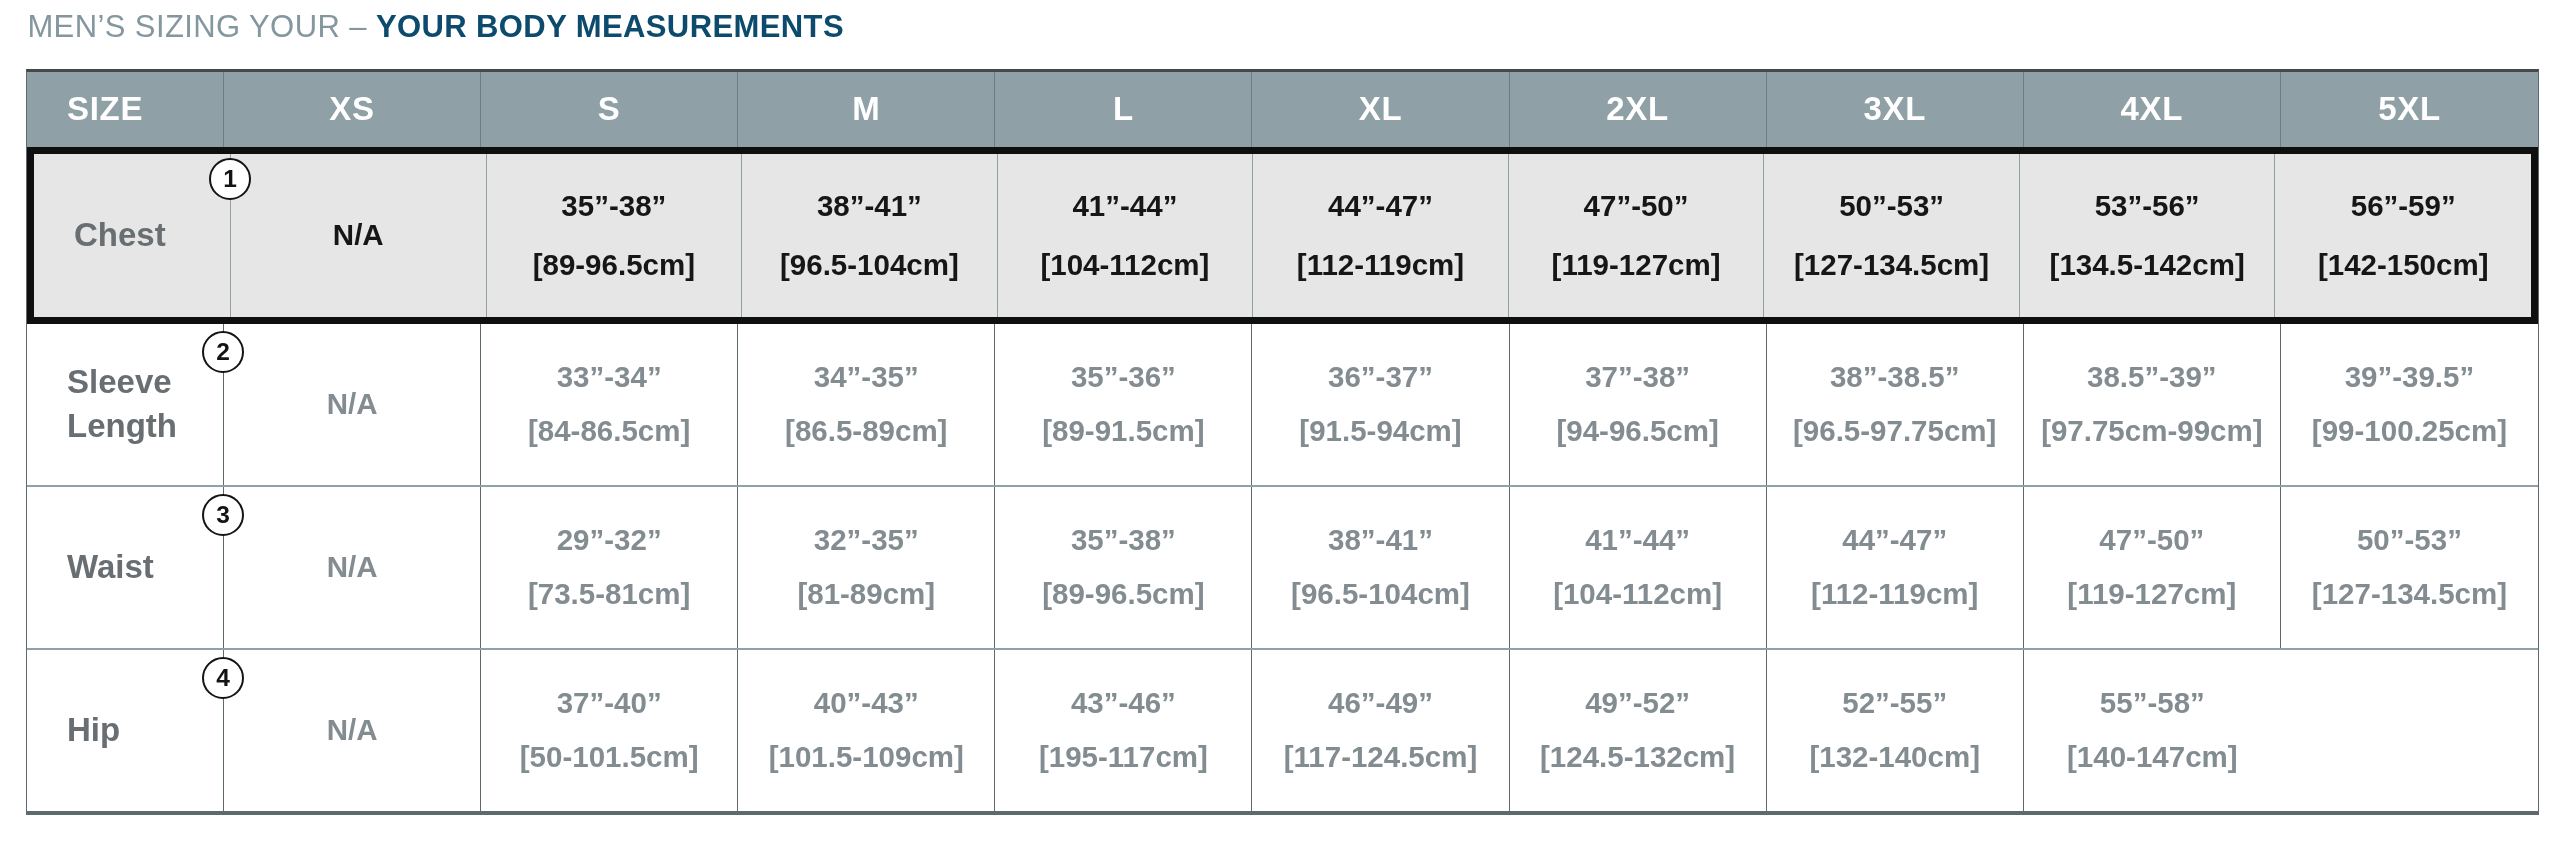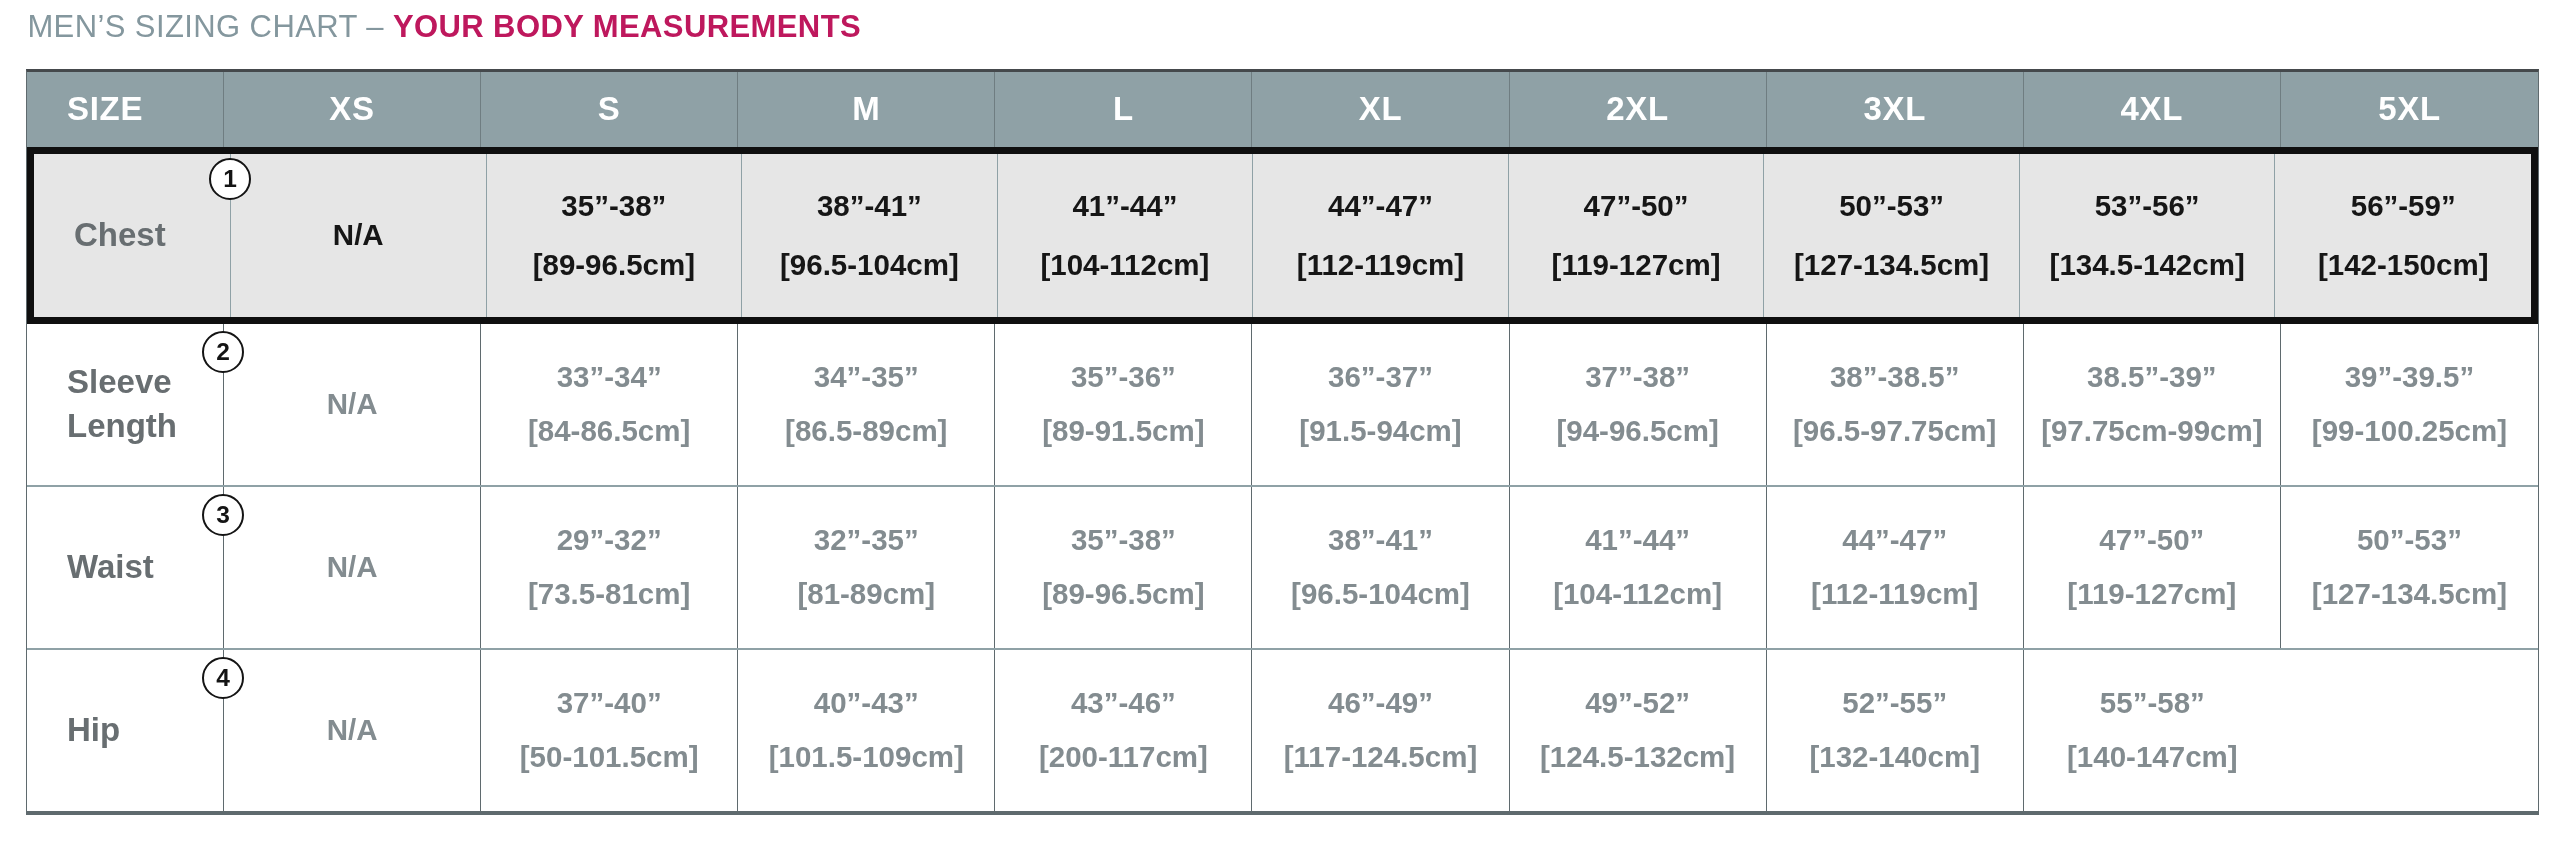--- a/index.html
+++ b/index.html
@@ -7,21 +7,21 @@
     width:2576px;height:855px;overflow:hidden;
     font-family:"Liberation Sans", sans-serif;
     -webkit-font-smoothing:antialiased;
   }
   .page{padding:7.2px 0 0 26px;}
   h1.title{
     margin:2.9px 0 24.5px 1.4px;
     font-size:31px;line-height:1.1;letter-spacing:0.4px;
     font-weight:normal;color:#84979e;
   }
-  h1.title .t-bold{font-weight:bold;color:#be185d;}
+  h1.title .t-bold{font-weight:bold;color:#0c4a6e;}
 
   .size-table{
     width:2511px;
     border-top:3.6px solid #45494c;
     border-left:1.4px solid #5f6a6e;
     border-right:1.4px solid #5f6a6e;
     border-bottom:4.3px solid #5f6a6e;
     background:#84cc16;
     box-sizing:content-box;
     margin-top:16px;
@@ -80,21 +80,21 @@
   .brow.highlight .row-label{color:#686e71;}
   .brow.highlight .badge{top:4.3px;}
 
   .v-in{line-height:1;}
   .v-cm{line-height:1;}
 </style>
 </head>
 <body>
 
 <div class="page">
-  <h1 class="title"><span>MEN’S SIZING CHART – </span><span class="t-bold">YOUR BODY MEASUREMENTS</span></h1>
+  <h1 class="title"><span>MEN’S SIZING YOUR – </span><span class="t-bold">YOUR BODY MEASUREMENTS</span></h1>
 
   <div class="size-table" id="size-table">
       <div class="grid-row header-row">
         <div class="hcell first">SIZE</div>
         <div class="hcell">XS</div>
         <div class="hcell">S</div>
         <div class="hcell">M</div>
         <div class="hcell">L</div>
         <div class="hcell">XL</div>
         <div class="hcell">2XL</div>
@@ -237,21 +237,21 @@
         <div class="bcell">
           <div class="v-in">37”-40”</div>
           <div class="v-cm">[50-101.5cm]</div>
         </div>
         <div class="bcell">
           <div class="v-in">40”-43”</div>
           <div class="v-cm">[101.5-109cm]</div>
         </div>
         <div class="bcell">
           <div class="v-in">43”-46”</div>
-          <div class="v-cm">[200-117cm]</div>
+          <div class="v-cm">[195-117cm]</div>
         </div>
         <div class="bcell">
           <div class="v-in">46”-49”</div>
           <div class="v-cm">[117-124.5cm]</div>
         </div>
         <div class="bcell">
           <div class="v-in">49”-52”</div>
           <div class="v-cm">[124.5-132cm]</div>
         </div>
         <div class="bcell">

